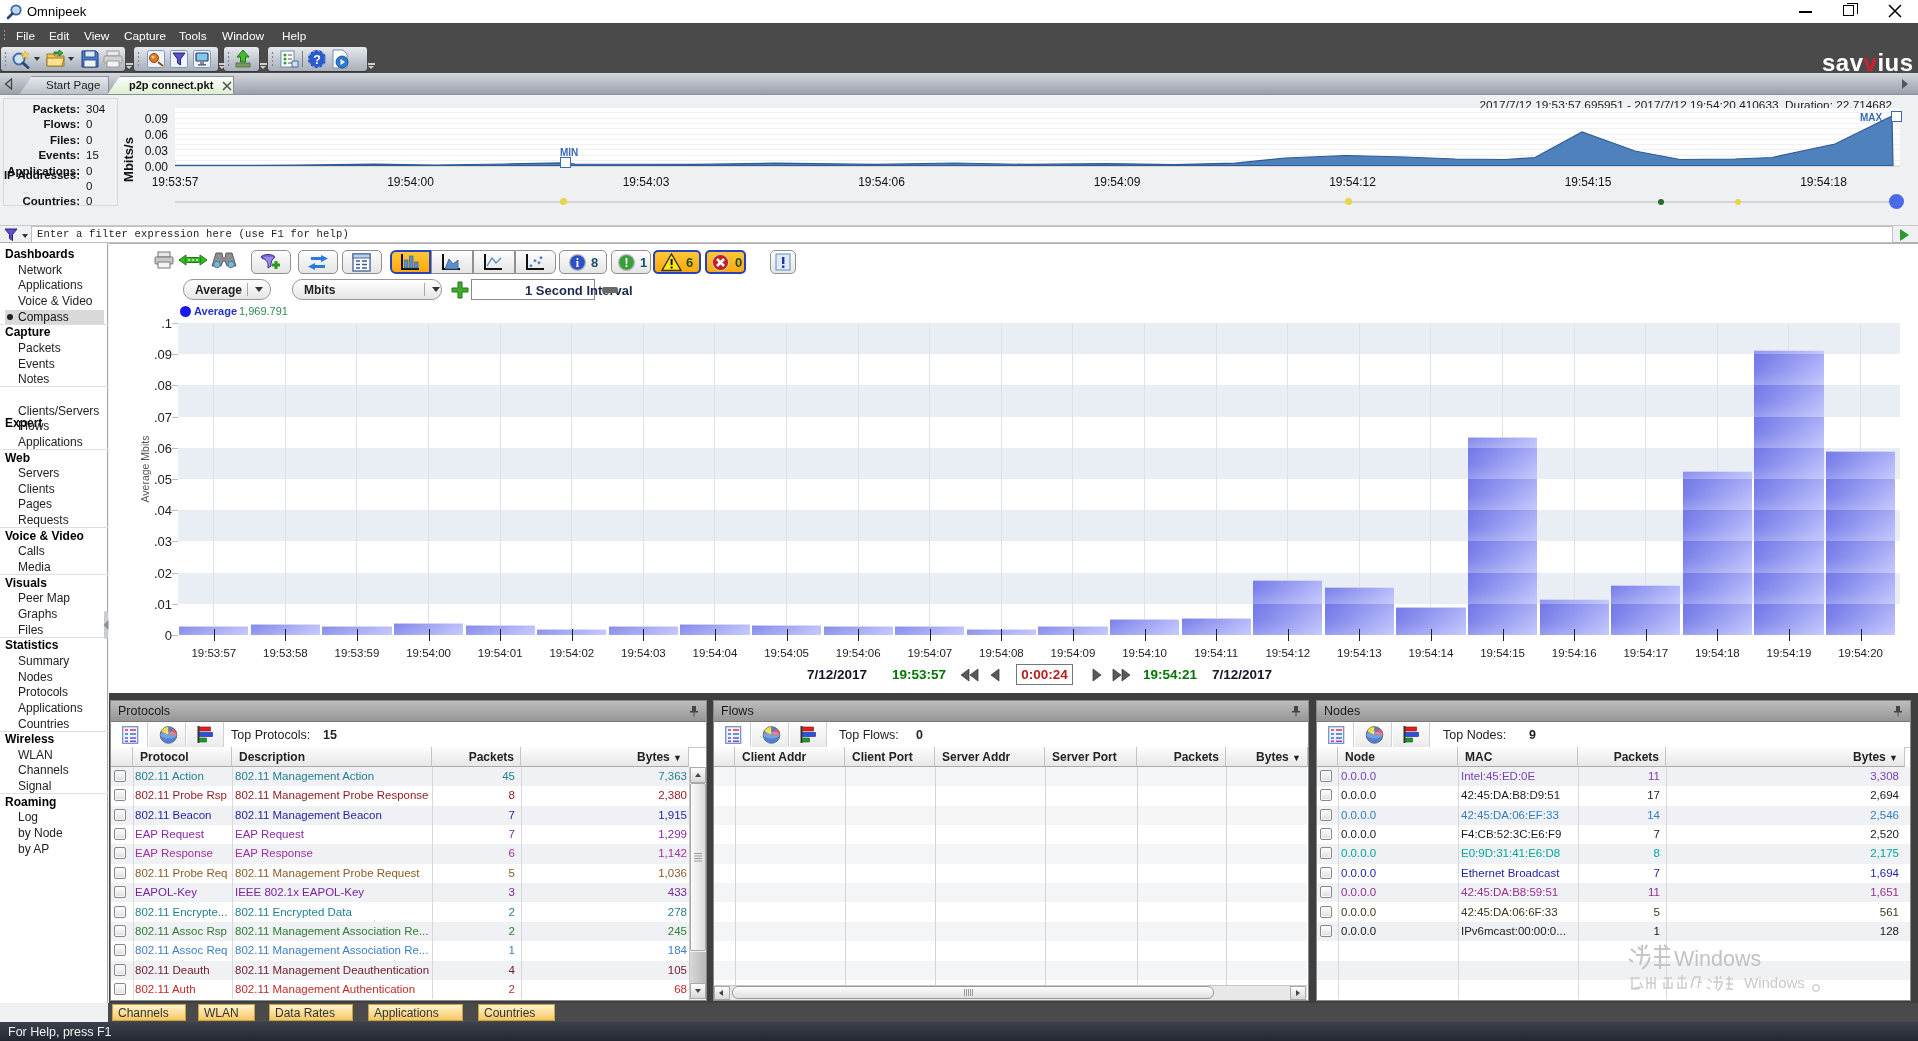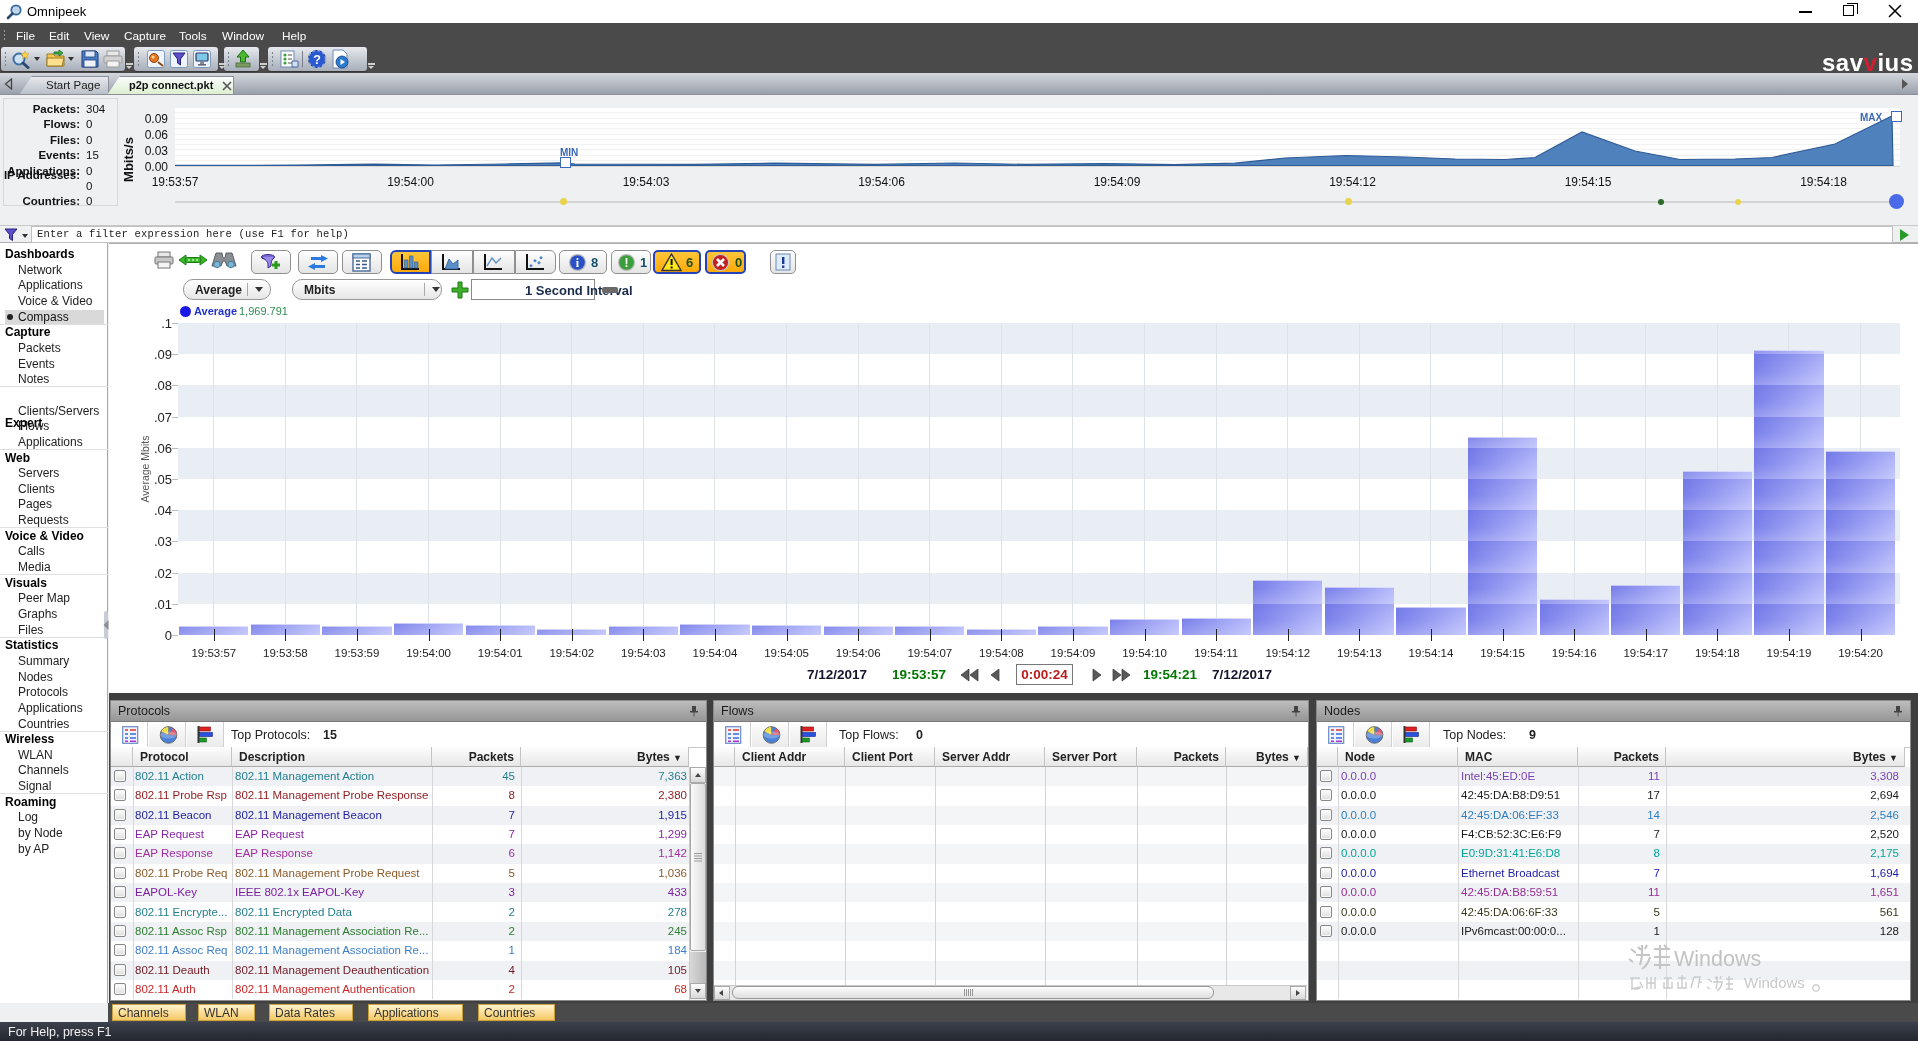--- a/index.html
+++ b/index.html
@@ -139,20 +139,21 @@
  <div class="abs" style="left:0;top:38.8px;width:80px;text-align:right;font-size:11.5px;font-weight:bold;color:#111;white-space:nowrap;">Files:</div> 
     <div class="abs" style="left:86px;top:38.8px;font-size:11.5px;color:#111;">0</div>
  <div class="abs" style="left:0;top:54.2px;width:80px;text-align:right;font-size:11.5px;font-weight:bold;color:#111;white-space:nowrap;">Events:</div> 
     <div class="abs" style="left:86px;top:54.2px;font-size:11.5px;color:#111;">15</div>
  <div class="abs" style="left:0;top:69.6px;width:80px;text-align:right;font-size:11.5px;font-weight:bold;color:#111;white-space:nowrap;">Applications:</div> 
     <div class="abs" style="left:86px;top:69.6px;font-size:11.5px;color:#111;">0</div>
  <div class="abs" style="left:0;top:74px;width:80px;text-align:right;font-size:11.5px;font-weight:bold;color:#111;white-space:nowrap;">IP Addresses:</div> 
     <div class="abs" style="left:86px;top:85.0px;font-size:11.5px;color:#111;">0</div>
  <div class="abs" style="left:0;top:100.4px;width:80px;text-align:right;font-size:11.5px;font-weight:bold;color:#111;white-space:nowrap;">Countries:</div> 
     <div class="abs" style="left:86px;top:100.4px;font-size:11.5px;color:#111;">0</div>
+ <div class="abs" style="left:0;top:3px;width:1892px;text-align:right;font-size:11.8px;color:#222;">2017/7/12 19:53:57.695951 - 2017/7/12 19:54:20.410633&nbsp; Duration: 22.714682</div>
  <div class="abs" style="left:100px;top:57px;font-size:13px;font-weight:bold;color:#111;transform:rotate(-90deg);transform-origin:center;width:56px;text-align:center;">Mbits/s</div>
  <div class="abs" style="left:130px;top:17.3px;width:38px;text-align:right;font-size:12px;color:#111;">0.09</div>
  <div class="abs" style="left:130px;top:33px;width:38px;text-align:right;font-size:12px;color:#111;">0.06</div>
  <div class="abs" style="left:130px;top:49px;width:38px;text-align:right;font-size:12px;color:#111;">0.03</div>
  <div class="abs" style="left:130px;top:64.5px;width:38px;text-align:right;font-size:12px;color:#111;">0.00</div>
 
  <div class="abs" style="left:175px;top:13px;width:1725px;height:58.5px;background:repeating-linear-gradient(to bottom, #fff 0 4.3px, #f1f1f1 4.3px 5.3px);border-bottom:1px solid #d8d8d8;"></div>
 
  <svg class="abs" style="left:175px;top:13px;" width="1725" height="59" viewBox="0 0 1725 59">
   <path d="M0,57.3 L120,57.2 L200,56.2 L260,57 L330,56 L388,54.8 L400,56 L520,56.4 L600,55.2 L700,56.4 L780,55 L850,56.4 L930,55.6 L1000,56.6 L1060,55.2 L1110,50 L1171,47.5 L1230,49 L1280,51 L1330,51.5 L1360,49.5 L1407,24 L1460,43 L1505,51.5 L1560,51 L1597,49.5 L1660,36 L1717,8 L1718,57.5 L0,57.5 z" fill="#4f81bd" stroke="#2f5c96" stroke-width="1.2"></path>

